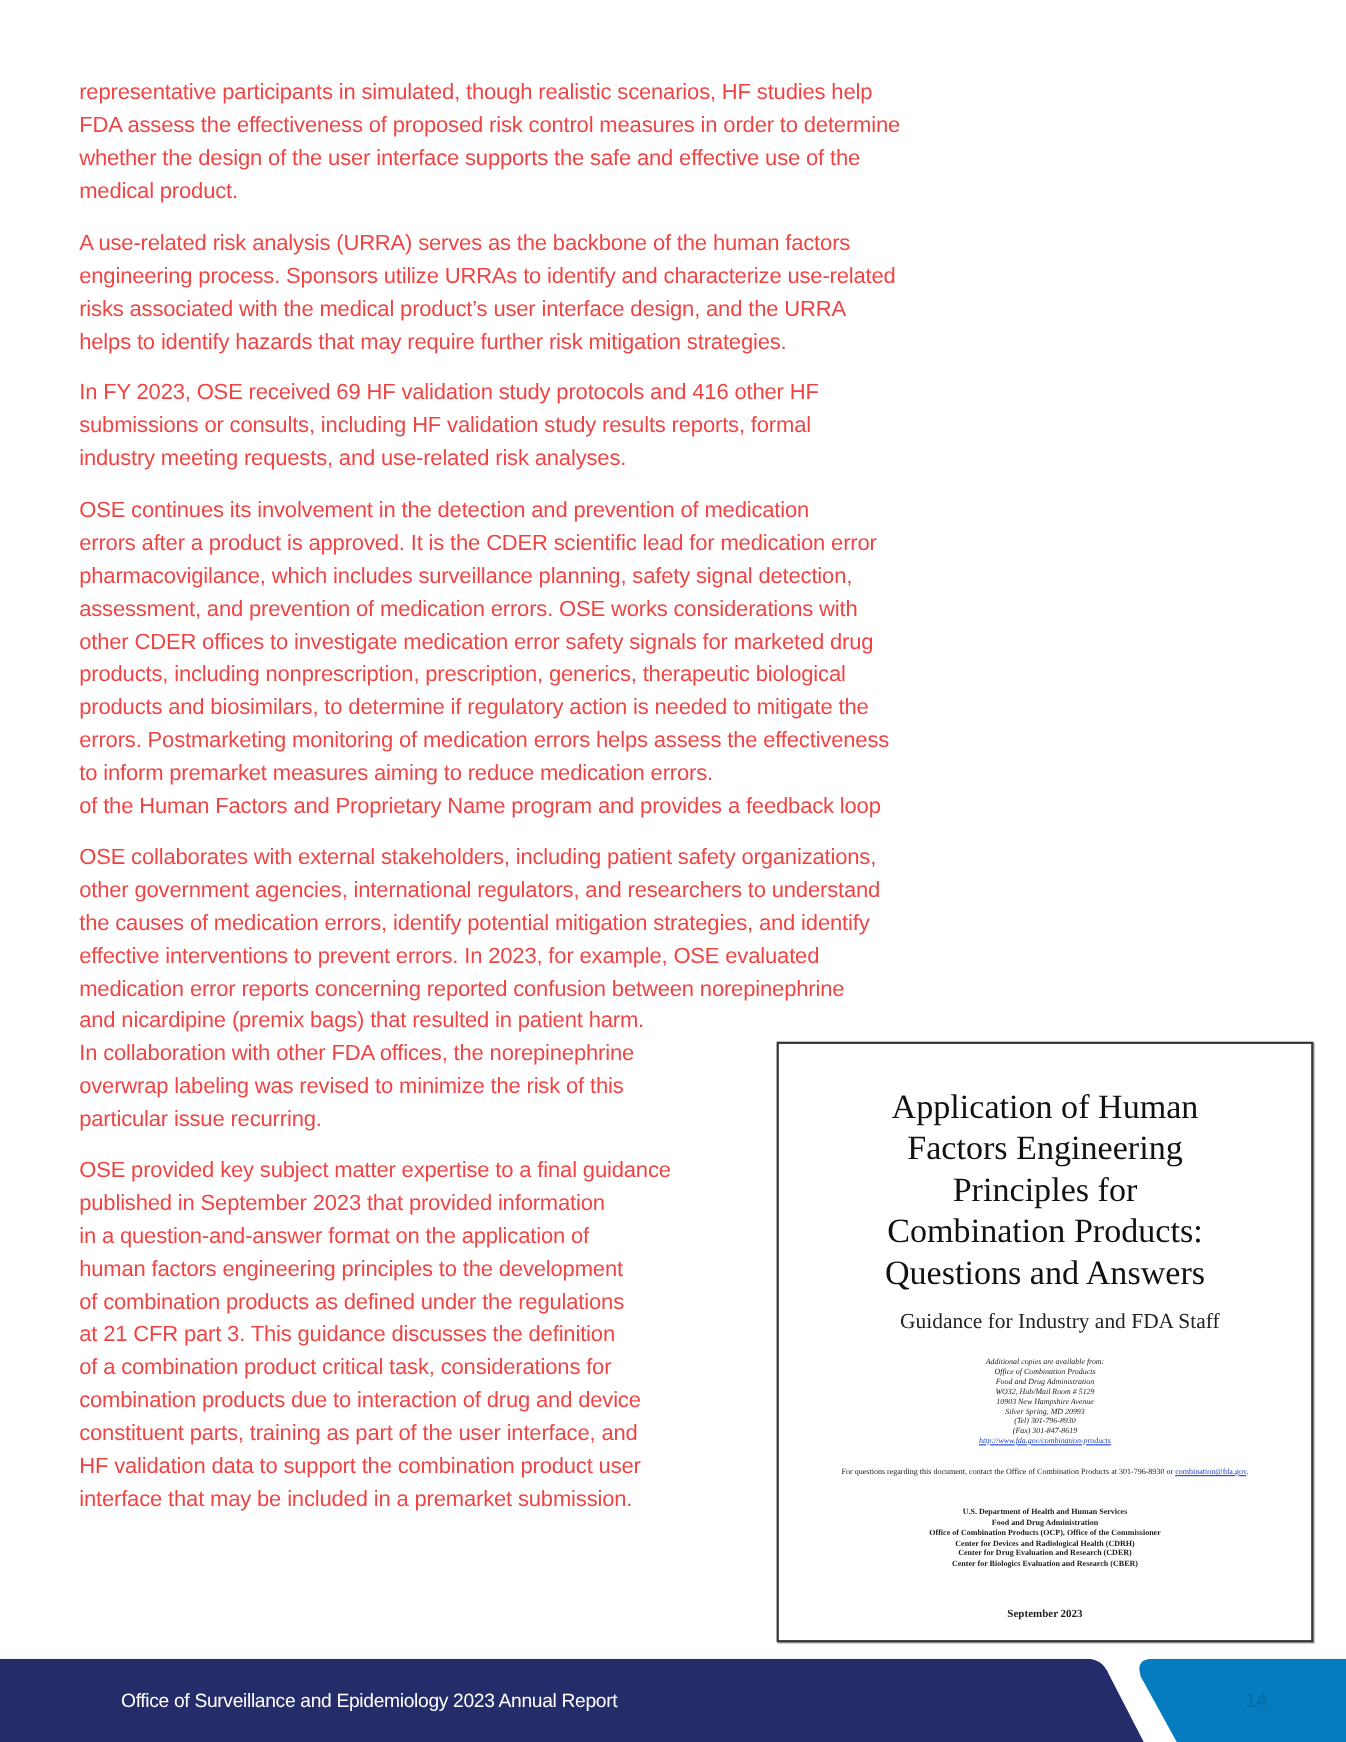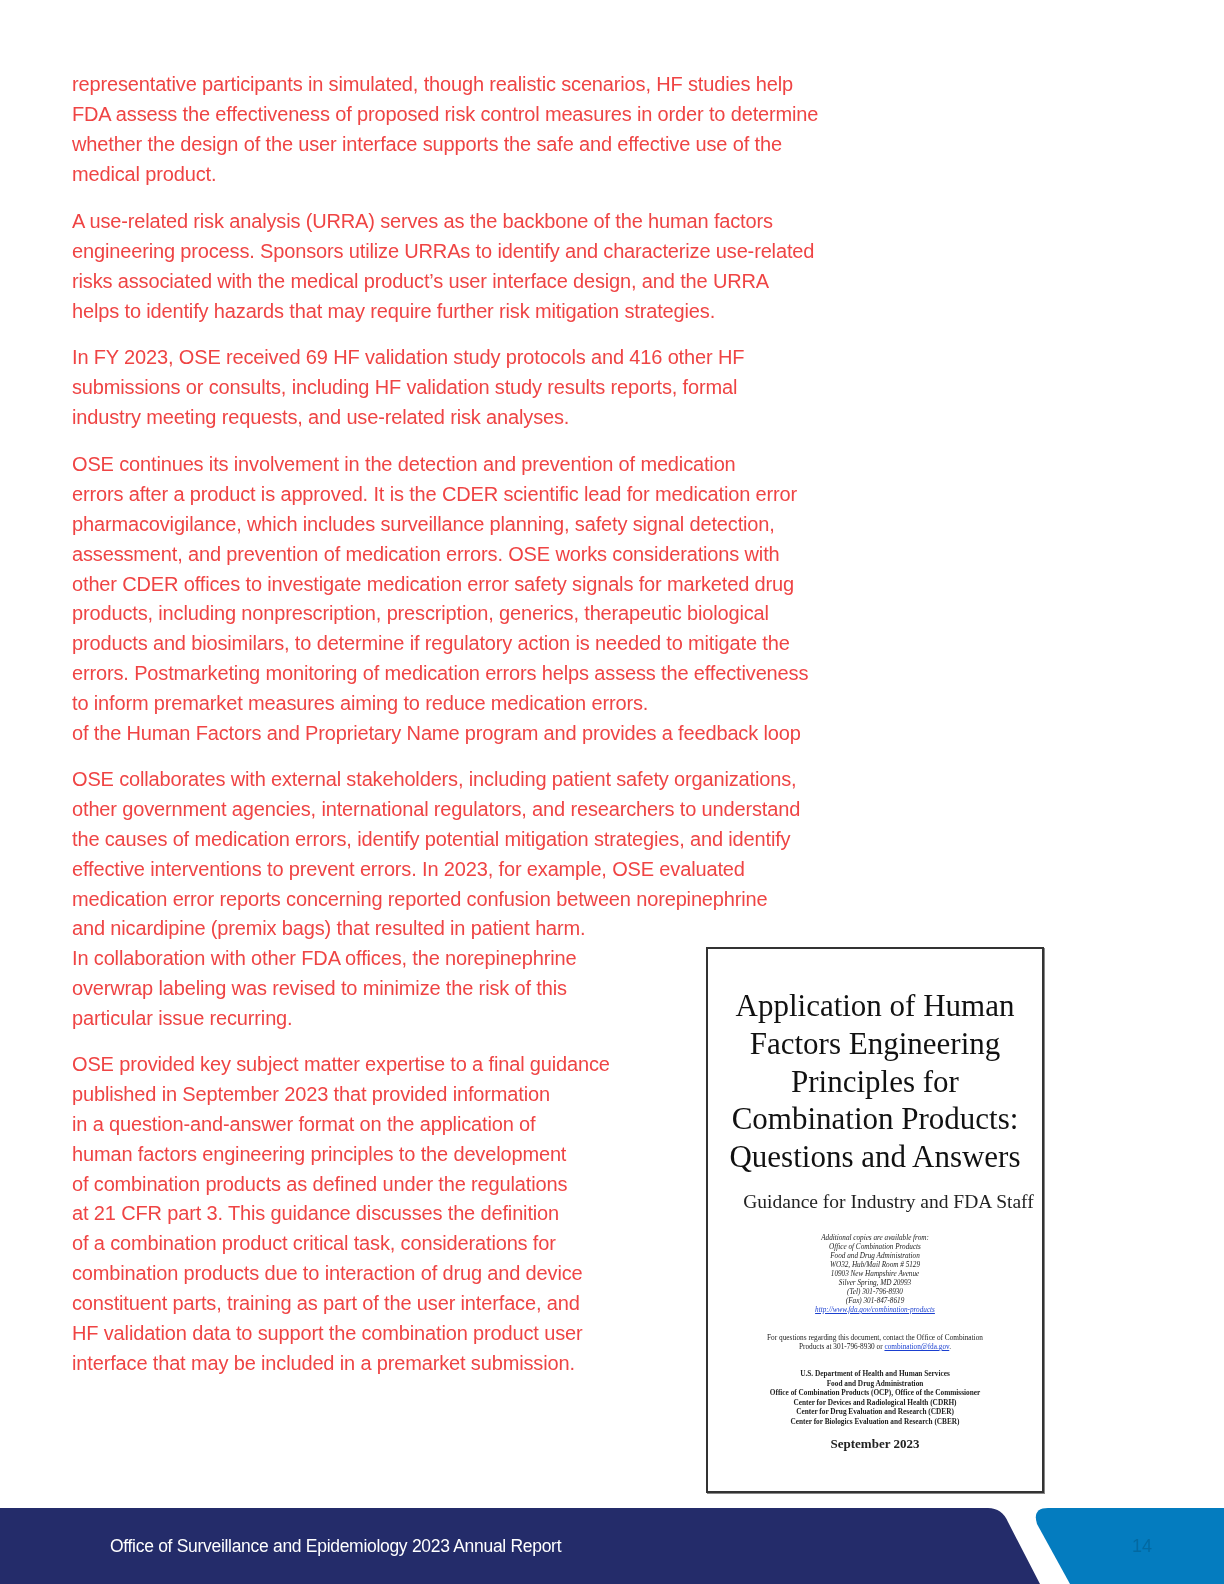--- a/index.html
+++ b/index.html
@@ -1,30 +1,30 @@
 <!DOCTYPE html>
 <html><head>
 <meta charset="utf-8">
 <style>
   html, body { margin: 0; padding: 0; }
   body { width: 1224px; height: 1584px; position: relative; background: #ffffff; overflow: hidden; }
   .para { position: absolute; left: 72px; font-family: Liberation Sans, sans-serif; font-size: 20px; color: #ef4444; }
   .line { display: block; height: 29.9px; line-height: 29.9px; white-space: nowrap; letter-spacing: -0.15px; }
-  .card { position: absolute; left: 706px; top: 947px; width: 338px; height: 546px; border: 2px solid #333; box-sizing: border-box; background: #fff; box-shadow: 1px 1px 0 #888; }
+  .card { position: absolute; left: 706px; top: 947px; width: 488px; height: 546px; border: 2px solid #333; box-sizing: border-box; background: #fff; box-shadow: 1px 1px 0 #888; }
   .card-title { position: absolute; top: 38px; left: 0; right: 0; text-align: center; font-family: "Liberation Serif", serif; font-size: 31px; line-height: 37.8px; color: #111; }
   .card-title span { display: block; }
   .card-sub { position: absolute; top: 242px; left: 0; right: 0; text-align: center; font-family: "Liberation Serif", serif; font-size: 19.5px; color: #222; margin-left: 27px; }
   .card-addr { position: absolute; top: 285px; left: 0; right: 0; text-align: center; font-family: "Liberation Serif", serif; font-style: italic; font-size: 7.2px; line-height: 9px; color: #222; }
   .card-addr span { display: block; }
   .card-addr .link { color: #1a3fd0; text-decoration: underline; }
   .card-q { position: absolute; top: 384px; left: 48px; right: 48px; font-family: "Liberation Serif", serif; font-size: 7.3px; line-height: 9px; color: #222; text-align: center; }
   .card-q .link { color: #1a3fd0; text-decoration: underline; }
   .card-org { position: absolute; top: 420px; left: 0; right: 0; text-align: center; font-family: "Liberation Serif", serif; font-weight: bold; font-size: 7.3px; line-height: 9.6px; color: #222; }
   .card-org span { display: block; }
-  .card-date { position: absolute; top: 487px; left: 0; right: 0; text-align: center; font-family: "Liberation Serif", serif; font-weight: bold; font-size: 13px; color: #222; }
+  .card-date { position: absolute; top: 513px; left: 0; right: 0; text-align: center; font-family: "Liberation Serif", serif; font-weight: bold; font-size: 10px; color: #222; }
   .footer { position: absolute; left: 0; top: 1508px; width: 1224px; height: 76px; }
   .footer-text { position: absolute; left: 110px; top: 1524px; height: 44px; line-height: 44px; font-family: "Liberation Sans", sans-serif; font-size: 17.5px; color: #ffffff; letter-spacing: -0.3px; }
   .page-num { position: absolute; left: 1122px; top: 1524px; width: 40px; height: 44px; line-height: 44px; text-align: center; font-family: "Liberation Sans", sans-serif; font-size: 18px; color: #0369a1; }
 </style>
 </head>
 <body>
 
 <div class="para" style="top:70px;">
   <span class="line">representative participants in simulated, though realistic scenarios, HF studies help</span>
   <span class="line">FDA assess the effectiveness of proposed risk control measures in order to determine</span>

